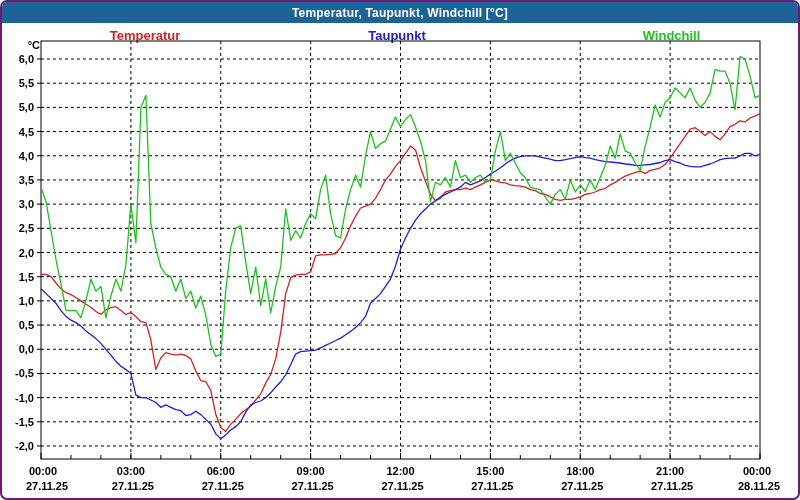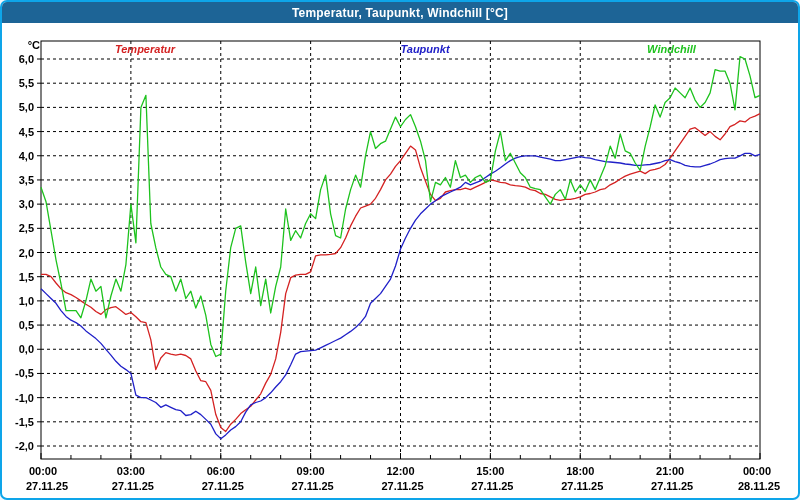--- a/index.html
+++ b/index.html
@@ -1,35 +1,35 @@
 <!DOCTYPE html>
 <html><head>
 <meta charset="utf-8">
 <style>
   html,body{margin:0;padding:0;width:800px;height:500px;background:#f2f7fb;font-family:"Liberation Sans",sans-serif;}
   #panel{position:absolute;left:0;top:0;width:796px;height:496px;margin:0;background:#ffffff;
-         border:2px solid #0ea5e9;border-radius:7px;overflow:hidden;}
+         border:2px solid #701a75;border-radius:7px;overflow:hidden;}
   #titlebar{position:absolute;left:0;top:0;width:100%;height:21px;background:#1d6496;
             display:flex;align-items:center;justify-content:center;}
   #titlebar span{color:#ffffff;font-size:12px;font-weight:bold;letter-spacing:.2px;}
-  .legend-item{position:absolute;top:41px;font-size:11px;font-weight:bold;white-space:nowrap;transform:translateX(-50%);font-style:italic;}
+  .legend-item{position:absolute;top:26px;font-size:13px;font-weight:bold;white-space:nowrap;transform:translateX(-50%);}
   #yunit{position:absolute;left:8px;top:37px;width:30px;text-align:right;font-size:11px;font-weight:bold;color:#000;}
   svg{position:absolute;left:0;top:0;}
   text{font-family:"Liberation Sans",sans-serif;}
 </style>
 </head>
 <body>
 
 <div id="panel">
   <div id="titlebar">
     <span>Temperatur, Taupunkt, Windchill [°C]</span>
   </div>
 
   <span class="legend-item" style="left: 143px; color: rgb(212, 34, 34);">Temperatur</span>
-  <span class="legend-item" style="left: 395px; color: rgb(32, 32, 200); margin-left: 28px;">Taupunkt</span>
+  <span class="legend-item" style="left: 395px; color: rgb(32, 32, 200);">Taupunkt</span>
   <span class="legend-item" style="left: 653px; color: rgb(30, 194, 30); padding-left: 33px;">Windchill</span>
 
   <span id="yunit">°C</span>
 
   <svg id="chart" width="796" height="496">
       <line x1="39" y1="57" x2="758" y2="57" stroke="#000000" stroke-width="1" stroke-dasharray="3,3"></line>
       <line x1="35" y1="57" x2="39" y2="57" stroke="#000000" stroke-width="1"></line>
       <text x="32" y="61" text-anchor="end" font-size="11" font-weight="bold" fill="#000">6,0</text>
       <line x1="39" y1="81.1875" x2="758" y2="81.1875" stroke="#000000" stroke-width="1" stroke-dasharray="3,3"></line>
       <line x1="35" y1="81.1875" x2="39" y2="81.1875" stroke="#000000" stroke-width="1"></line>

